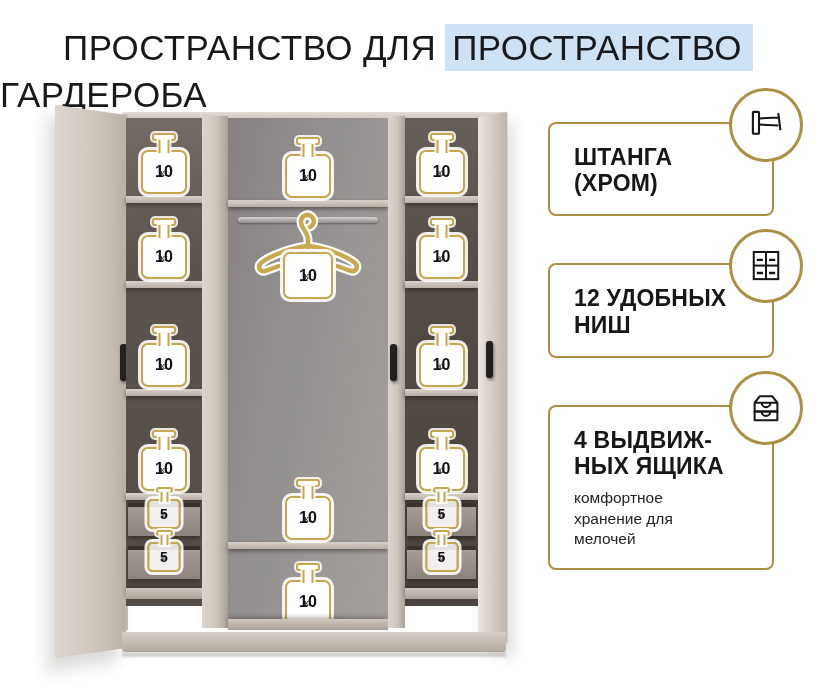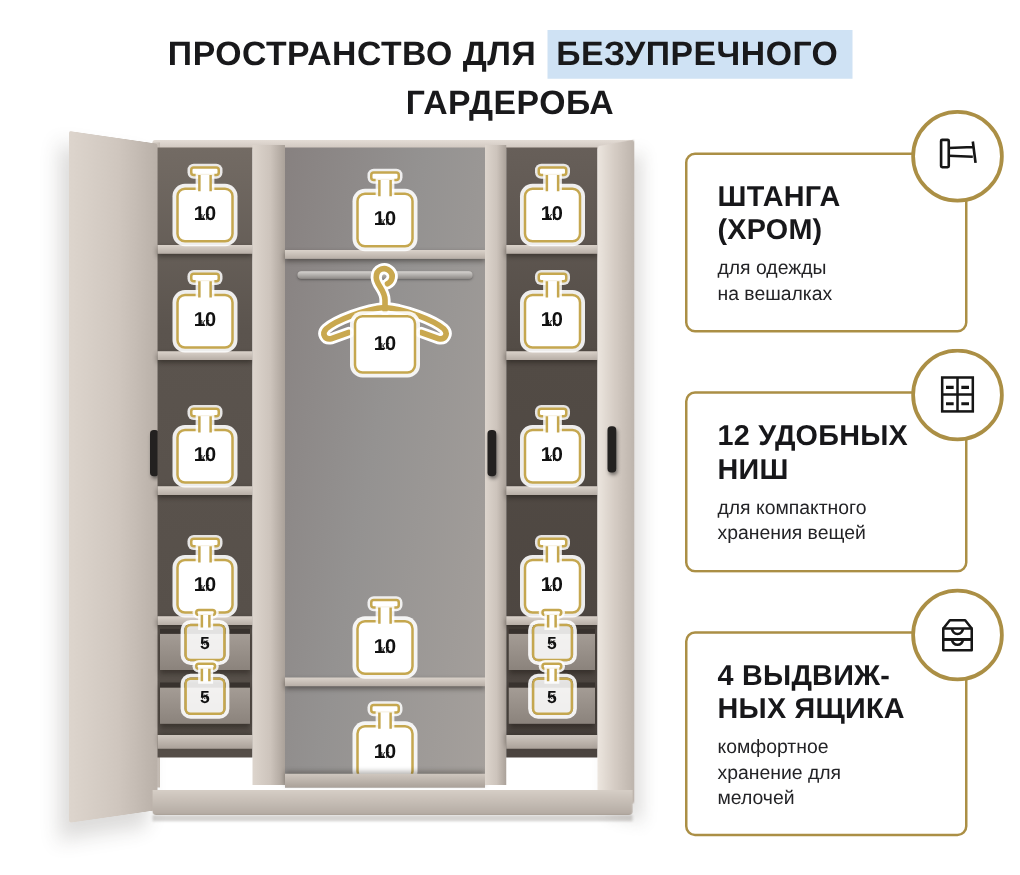--- a/index.html
+++ b/index.html
@@ -3,22 +3,22 @@
 <meta charset="utf-8">
 <style>
   * { margin:0; padding:0; box-sizing:border-box; }
   html,body { background:#ffffff; }
   .page {
     position:relative; width:816px; height:700px; overflow:hidden;
     background:#ffffff; font-family:"Liberation Sans", sans-serif; color:#19191b;
   }
 
   
-  .title { position:absolute; top:24px; left:0; width:100%; text-align:center;
-           font-weight:700; font-size:27px; letter-spacing:.4px; line-height:1.0; }
+  .title { position:absolute; top:24px; left:0; width:100%; text-align:left;
+           font-weight:400; font-size:35px; letter-spacing:.4px; line-height:1.0; }
   .title .row1 { display:flex; justify-content:center; align-items:center; }
   .title .hl { background:#cfe2f4; padding:6px 11px 6px 7px; margin-left:9px; display:inline-block; }
   .title .row2 { padding:6px 0; }
 
   
   .wardrobe { position:absolute; left:36px; top:112px; width:476px; height:545px; }
   .wardrobe * { position:absolute; }
 
   .top-board { left:86px; top:0; width:384px; height:7px;
                background:linear-gradient(#e3dcd5,#cfc6be); border-radius:2px 2px 0 0; }
@@ -103,21 +103,21 @@
   .circle svg { display:block; }
 </style>
 </head>
 <body>
 
 <div class="page">
 
   <div class="title">
     <div class="row1">
       <span>ПРОСТРАНСТВО ДЛЯ</span>
-      <span class="hl">БЕЗУПРЕЧНОГО</span>
+      <span class="hl">ПРОСТРАНСТВО</span>
     </div>
     <div class="row2">ГАРДЕРОБА</div>
   </div>
 
   <div class="wardrobe">
     <div class="top-board"></div>
     <div class="edge-l"></div>
 
     <div class="door-left"></div>
     <div class="handle" style="left:84px; top:232px;"></div>
@@ -286,39 +286,35 @@
       <div class="circle">
         <svg width="42" height="42" viewBox="0 0 48 48">
           <g fill="none" stroke="#161616" stroke-width="2.4" stroke-linejoin="round">
             <rect x="9" y="9" width="7" height="25" rx="1"></rect>
             <path d="M16 16.5 L38 15.5 M16 23.5 L38 24.5 M38 10.5 L40.5 30"></path>
           </g>
         </svg>
       </div>
       <div class="card-title">ШТАНГА
 (ХРОМ)</div>
-      <div class="card-sub">для одежды
-на вешалках</div>
     </div>
 
     <div class="card">
       <div class="circle">
         <svg width="42" height="42" viewBox="0 0 48 48">
           <g fill="none" stroke="#161616" stroke-width="2.3">
             <rect x="10" y="8" width="28" height="31"></rect>
             <line x1="24" y1="8" x2="24" y2="39"></line>
             <line x1="10" y1="23.5" x2="38" y2="23.5"></line>
             <path d="M13.5 17 H20.5 M27.5 17 H34.5 M13.5 32 H20.5 M27.5 32 H34.5" stroke-width="2.8"></path>
           </g>
         </svg>
       </div>
       <div class="card-title">12 УДОБНЫХ
 НИШ</div>
-      <div class="card-sub">для компактного
-хранения вещей</div>
     </div>
 
     <div class="card">
       <div class="circle">
         <svg width="42" height="42" viewBox="0 0 48 48">
           <g fill="none" stroke="#161616" stroke-width="2.3" stroke-linejoin="round">
             <path d="M11 18 L17 10.5 H31 L37 18"></path>
             <rect x="11" y="18" width="26" height="10"></rect>
             <rect x="11" y="28" width="26" height="10"></rect>
             <path d="M19 18 A5 5 0 0 0 29 18"></path>

